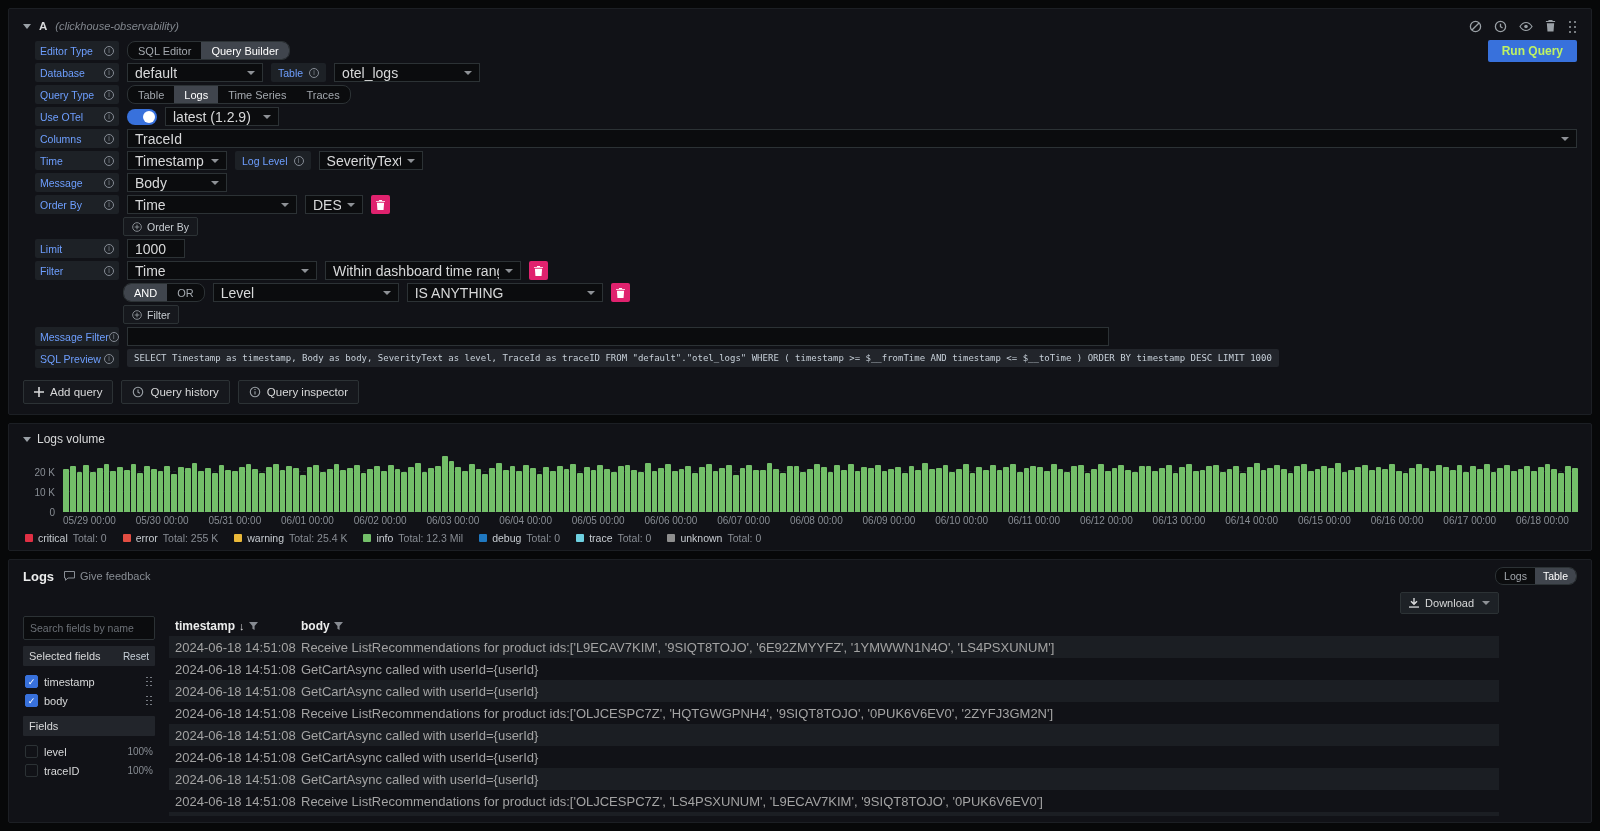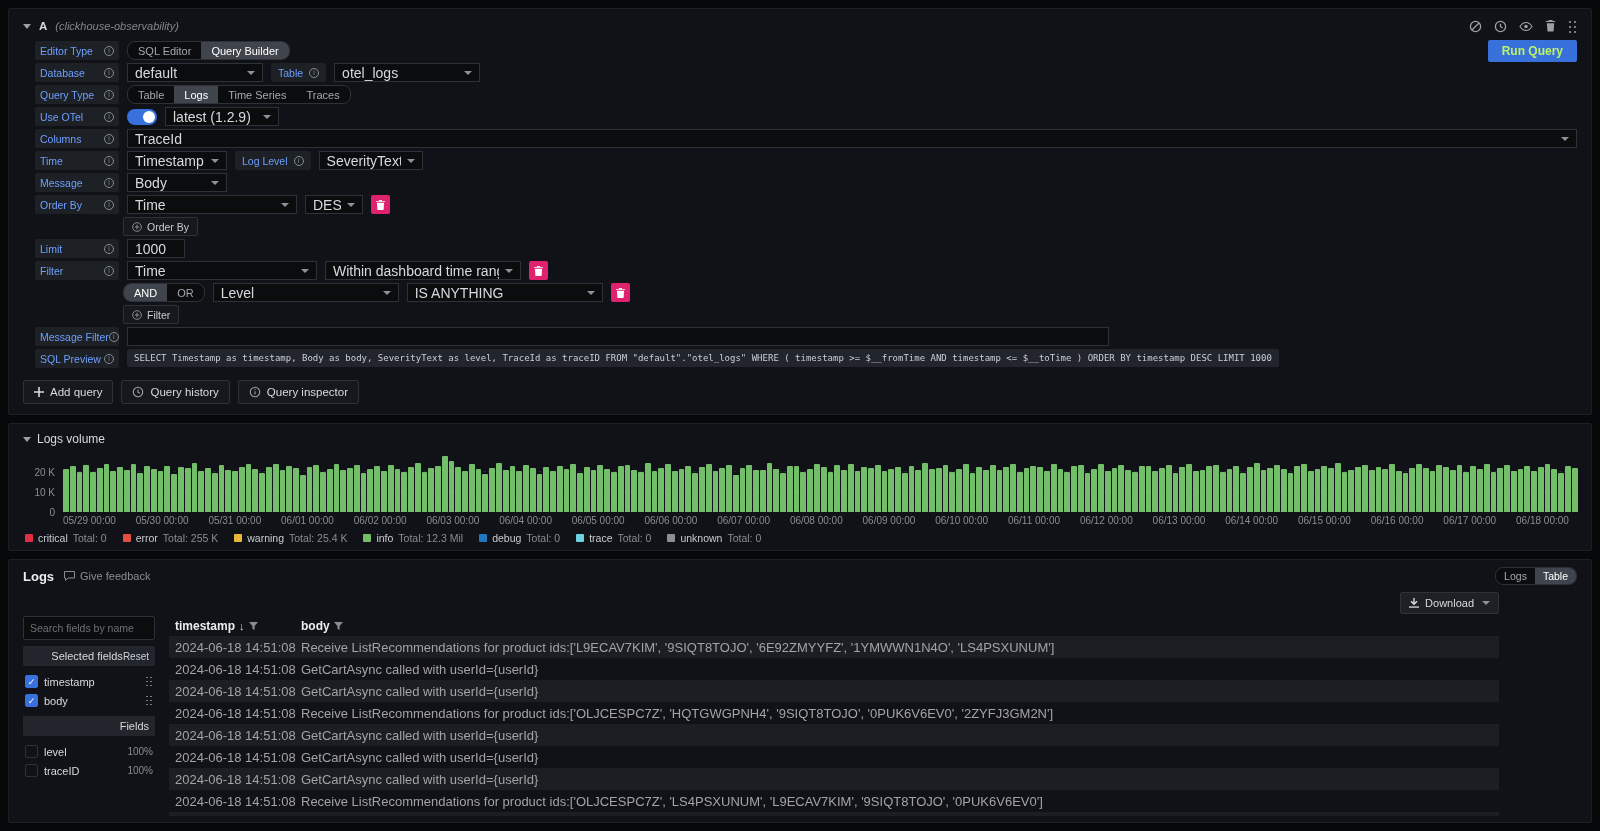--- a/index.html
+++ b/index.html
@@ -93,21 +93,21 @@
   .lheader { display:flex; align-items:center; gap:10px; height:20px; }
   .ltitle { font-size:13px; font-weight:600; color:#eceded; }
   .feedback { display:flex; align-items:center; gap:5px; color:#888d94; font-size:11px; cursor:pointer; }
   .view-toggle { margin-left:auto; }
   .lbody { display:flex; flex:1; margin-top:6px; overflow:hidden; }
 
   .sidebar { width:132px; min-width:132px; margin-top:24px; margin-right:14px; display:flex; flex-direction:column; gap:6px; }
   .search { height:24px; width:100%; background:#0b0c0e; border:1px solid #2c3235; border-radius:2px;
     color:#d8d9da; padding:0 6px; font-size:10.5px; font-family:inherit; outline:none; }
   .search::placeholder { color:#6c7177; }
-  .strip { height:20px; background:#22252b; display:flex; align-items:center; justify-content:flex-end;
+  .strip { height:20px; background:#22252b; display:flex; align-items:center; justify-content:space-between;
     padding:0 6px; font-size:11px; color:#d8d9da; border-radius:1px; }
   .reset { font-size:10px; color:#c7d0d9; cursor:pointer; }
   .field-list { display:flex; flex-direction:column; }
   .field-item { display:flex; align-items:center; gap:6px; padding:3px 2px; font-size:11px; cursor:pointer; }
   .fname { flex:1; color:#d8d9da; }
   .fpct { font-size:10px; color:#888d94; }
   .cb { width:13px; height:13px; min-width:13px; border-radius:2px; border:1px solid #2c3235; position:relative; display:inline-block; background:transparent; }
   .cb.checked { background:#3871dc; border-color:#3871dc; }
   .cb.checked::after { content:"\2713"; position:absolute; inset:0; color:#fff; font-size:9px; line-height:12px; text-align:center; }
   .grip-sm { width:7px; height:10px; position:relative; }

